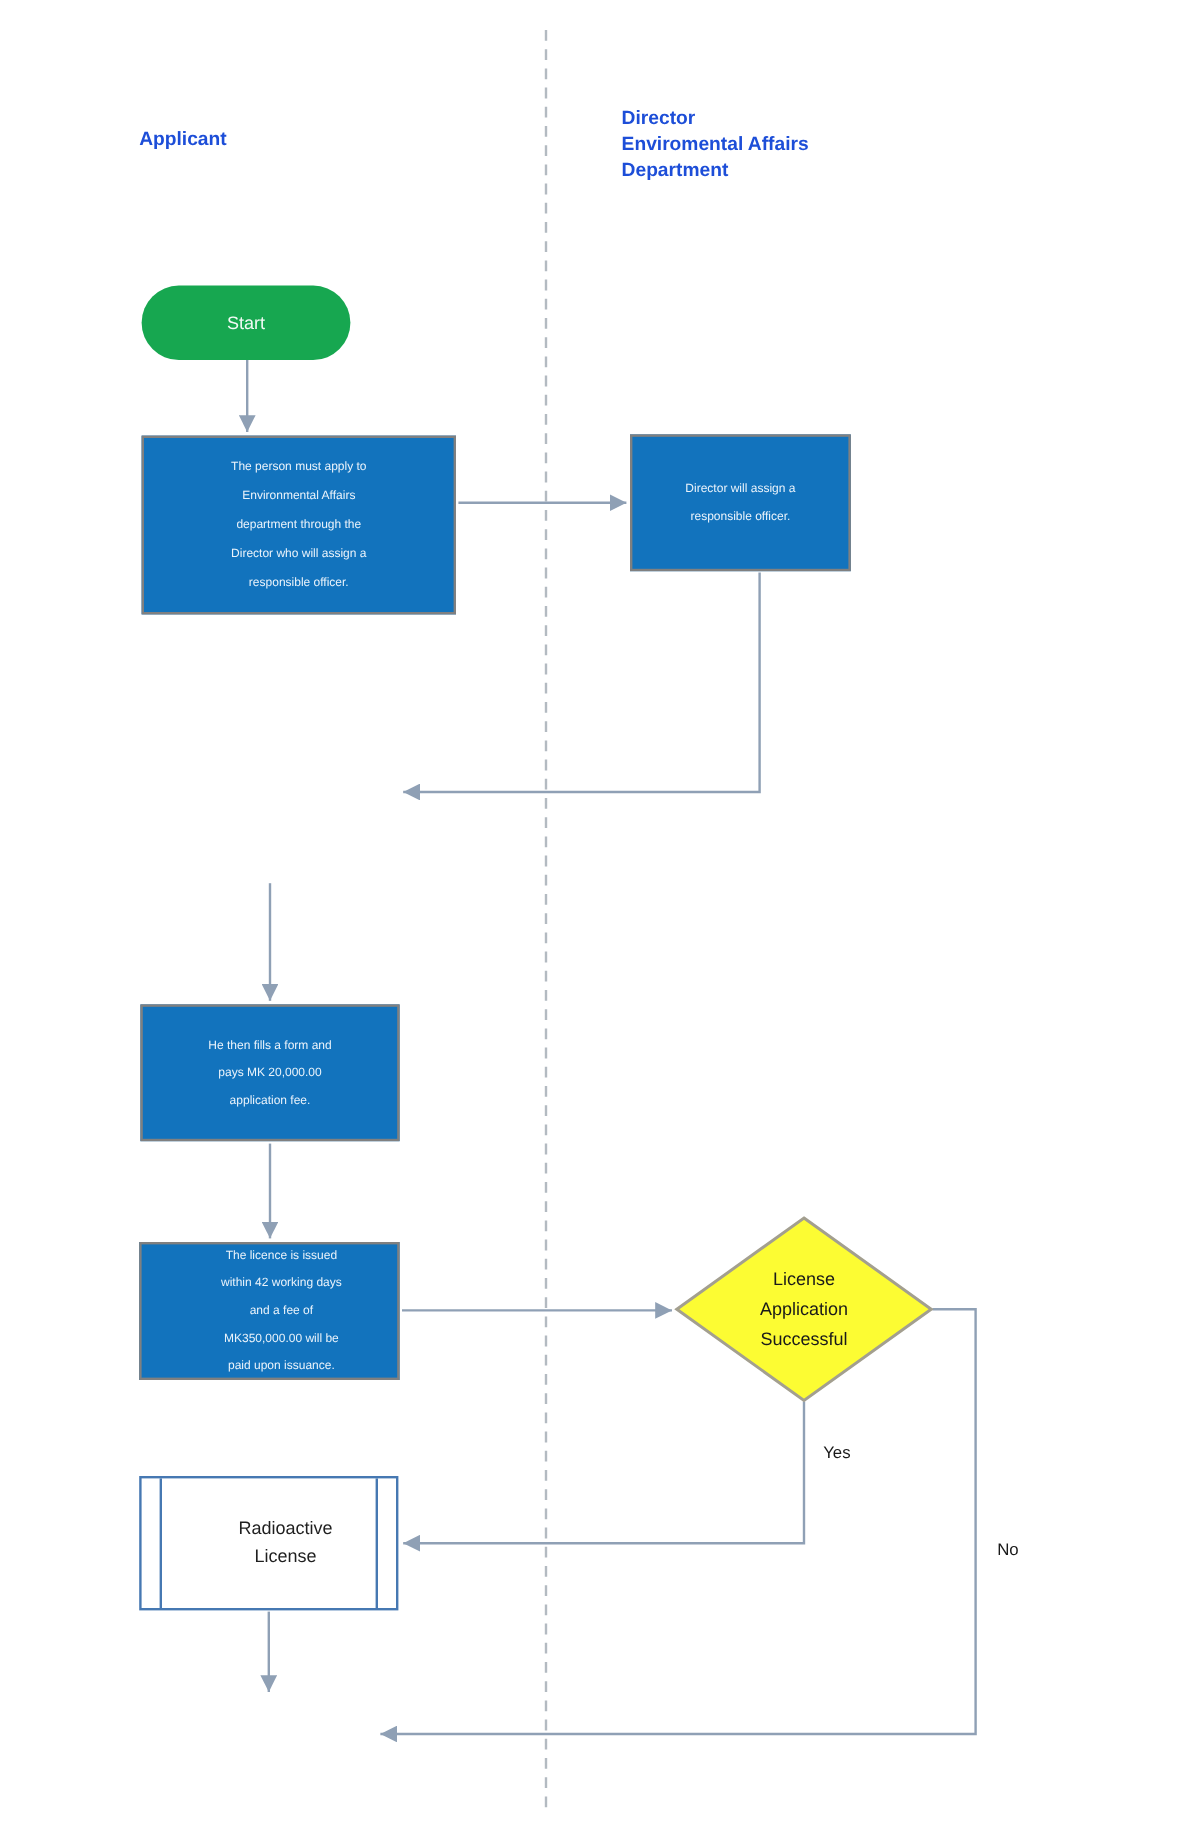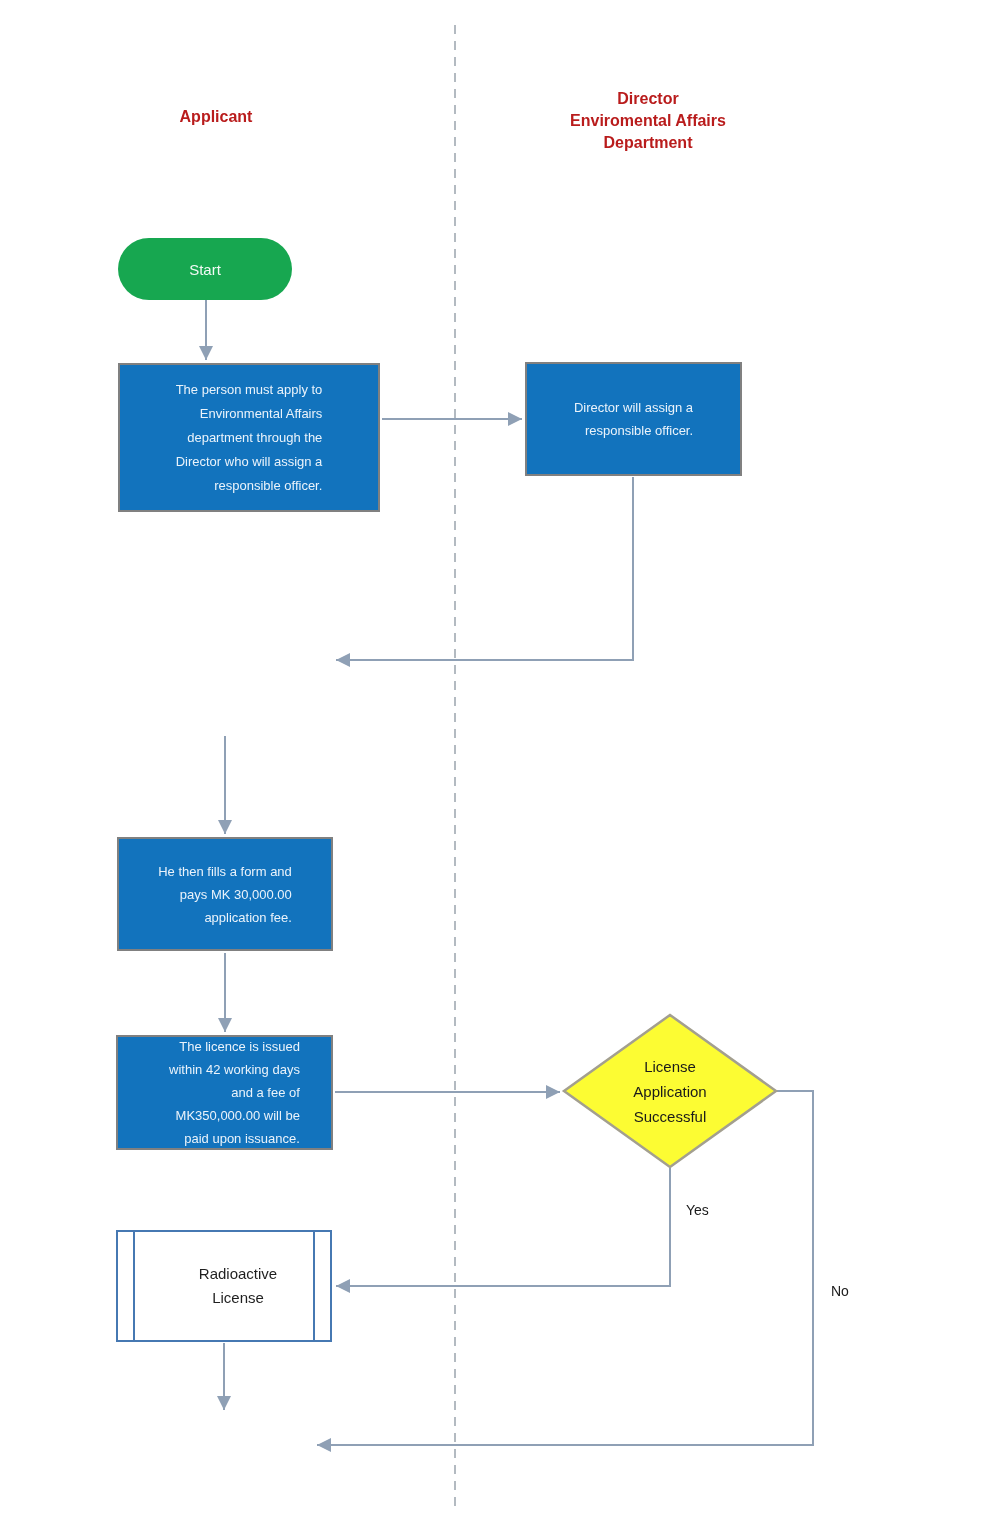--- a/index.html
+++ b/index.html
@@ -10,33 +10,33 @@
   svg.layer { position:absolute; left:0; top:0; }
   .node {
     position:absolute; display:flex; align-items:center; justify-content:center;
     text-align:center; white-space:pre-line; box-sizing:border-box;
   }
   .terminator {
     background:#17a750; border-radius:32px; color:#f2faf5; font-size:15px;
   }
   .process {
     background:#1273bd; border:2px solid #808080; color:#eaf3fb;
-    font-size:13px; line-height:23px;text-align:right;
+    font-size:10px; line-height:23px;
   }
   .process.tall { line-height:24px; }
   .subprocess {
     background:#ffffff; border:2px solid #4678b2; color:#1f1f1f;
     font-size:15px; line-height:24px;padding-left:28px;
   }
   .inner-bar { position:absolute; top:0; bottom:0; width:2px; background:#4678b2; }
   .inner-bar.left { left:15px; }
   .inner-bar.right { right:15px; }
   .lane-title {
-    position:absolute; font-weight:bold; font-size:16px; color:#b91c1c;
-    text-align:center; white-space:pre-line; line-height:22px;
+    position:absolute; font-weight:bold; font-size:16px; color:#1d4ed8;
+    text-align:left; white-space:pre-line; line-height:22px;
   }
   .decision-label {
     position:absolute; font-size:15px; color:#1a1a1a; line-height:25px;
     text-align:center; white-space:pre-line;
   }
   .edge-label { position:absolute; font-size:14px; color:#1a1a1a; }
 </style>
 </head>
 <body>
 
@@ -70,26 +70,26 @@
 Department</div>
 
   <div class="node terminator" style="left:118px; top:215px; width:174px; height:62px;margin-top:23px;">Start</div>
 
   <div class="node process tall" style="left:118px; top:363px; width:262px; height:149px;">The person must apply to
 Environmental Affairs
 department through the
 Director who will assign a
 responsible officer.</div>
 
-  <div class="node process" style="left:525px; top:362px; width:217px; height:114px;">Director will assign a
+  <div class="node process" style="left:525px; top:362px; width:184px; height:114px;">Director will assign a
 responsible officer.</div>
 
 
   <div class="node process" style="left:117px; top:837px; width:216px; height:114px;">He then fills a form and
-pays MK 30,000.00
+pays MK 20,000.00
 application fee.</div>
 
   <div class="node process" style="left:116px; top:1035px; width:217px; height:115px;padding-left:20px;">The licence is issued
 within 42 working days
 and a fee of
 MK350,000.00 will be
 paid upon issuance.</div>
 
   <div class="decision-label" style="left:570px; top:1054px; width:200px;">License
 Application

